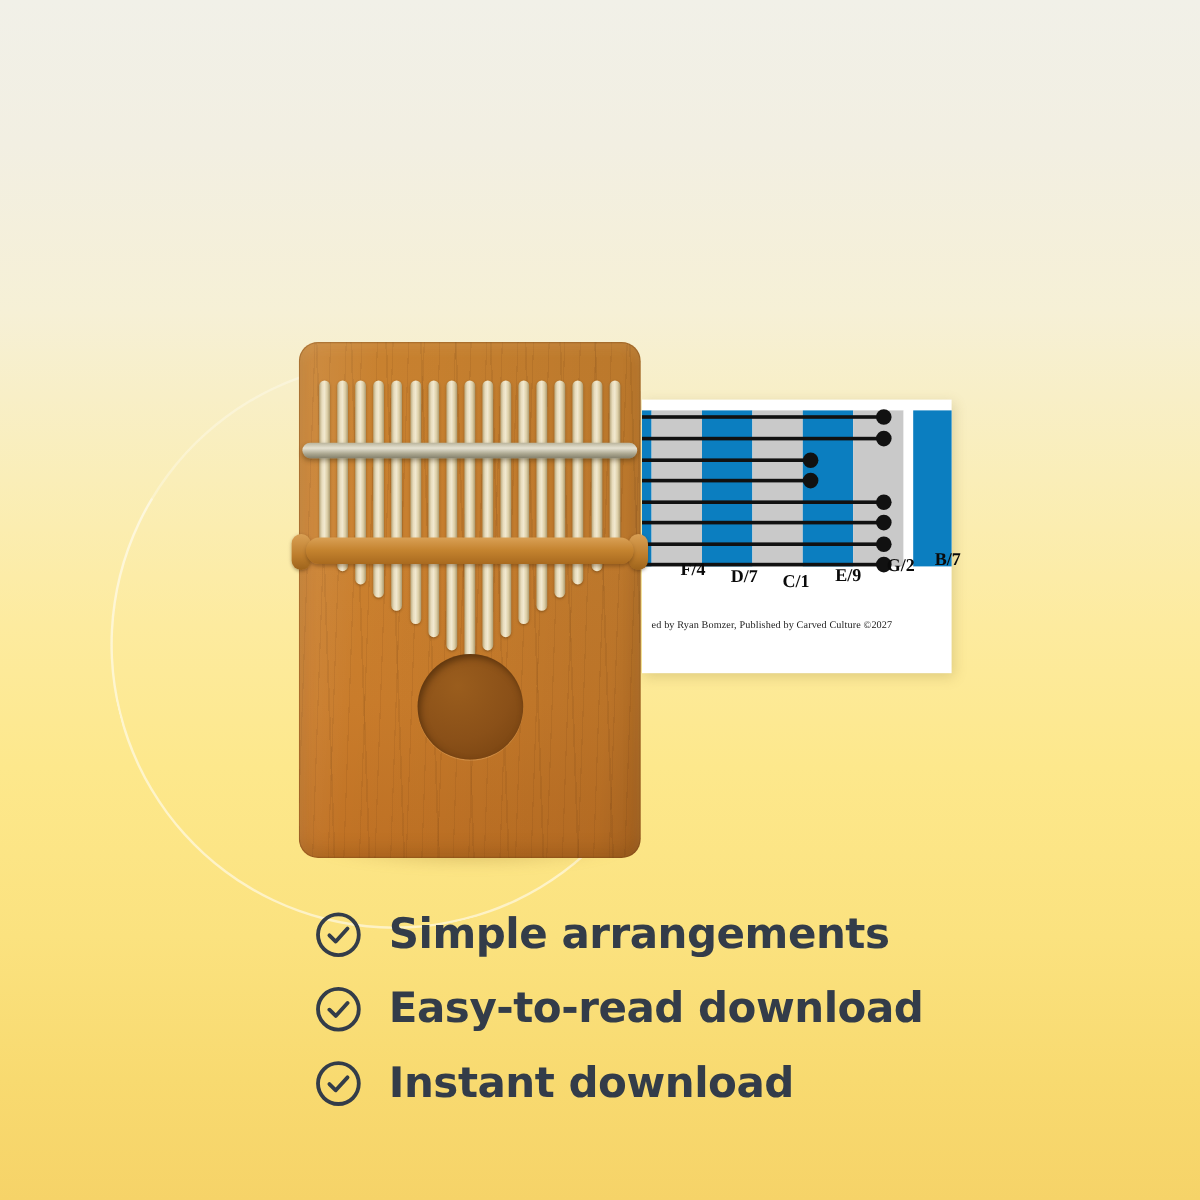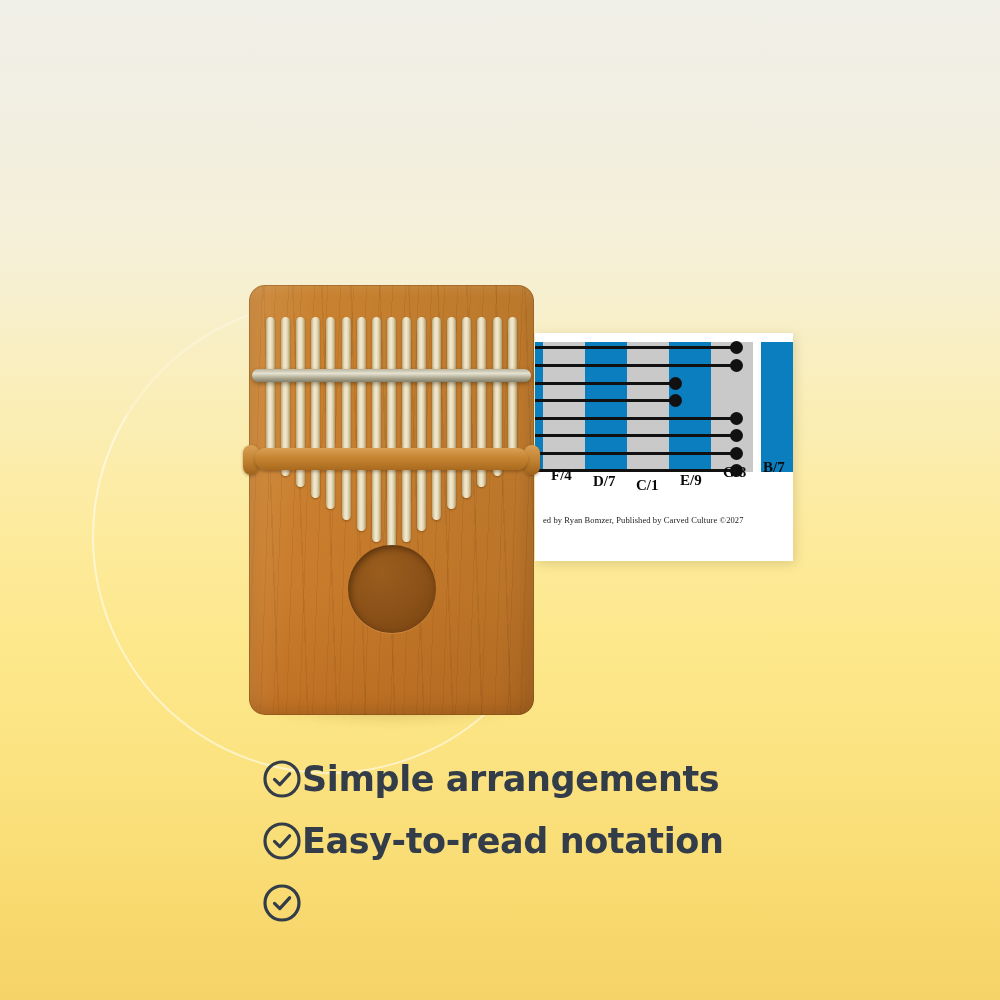--- a/index.html
+++ b/index.html
@@ -105,21 +105,21 @@
   .note-dot {
     position: absolute;
     width: 13px;
     height: 13px;
     border-radius: 50%;
     background: #111111;
   }
 
   .tab-labels {
     position: absolute;
-    left: 0;
+    left: 16px;
     top: 126px;
     width: 258px;
     height: 32px;
   }
   .tab-label {
     position: absolute;
     color: #0a0a0a;
     font-size: 15px;
     font-weight: 700;
     font-family: "Liberation Serif", serif;
@@ -228,20 +228,21 @@
   #features {
     position: absolute;
     left: 262px;
     top: 748px;
     width: 520px;
   }
   .feature {
     display: flex;
     align-items: center;
     height: 62px;
+    gap: 22px;
     text-align: right;
   }
   .check-icon {
     flex: 0 0 auto;
     width: 40px;
     height: 40px;
   }
   .feature-text {
     color: #333c49;
     font-size: 35px;
@@ -288,21 +289,21 @@
           <div class="note-dot" style="left: 195px; top: 105px;"></div>
           <div class="staff-line" style="top: 127px; width: 203px;"></div>
           <div class="note-dot" style="left: 195px; top: 122px;"></div>
         </div>
     </div>
     <div class="tab-labels" id="tab-labels">
         <div class="tab-label" style="left: 16px; top: 8px;">F/4</div>
         <div class="tab-label" style="left: 58px; top: 14px;">D/7</div>
         <div class="tab-label" style="left: 101px; top: 18px;">C/1</div>
         <div class="tab-label" style="left: 145px; top: 13px;">E/9</div>
-        <div class="tab-label" style="left: 188px; top: 5px;">G/8</div>
+        <div class="tab-label" style="left: 188px; top: 5px;">G/2</div>
         <div class="tab-label" style="left: 228px; top: 0px;">B/7</div>
       </div>
     <div class="card-credit">ed by Ryan Bomzer, Published by Carved Culture ©2027</div>
   </div>
 
   <div id="kalimba">
     <div class="kal-shadow"></div>
     <div class="kal-body"></div>
     <div class="side-knob" style="left:-6px; top:160px;"></div>
     <div class="side-knob" style="left:275px; top:160px;"></div>
@@ -336,23 +337,24 @@
             <circle cx="20" cy="20" r="17" fill="none" stroke="#333c49" stroke-width="3.2"></circle>
             <path d="M12.5 20.4 L17.8 25.6 L27.6 14.8" fill="none" stroke="#333c49" stroke-width="3.2" stroke-linecap="round" stroke-linejoin="round"></path>
           </svg></span>
         <span class="feature-text">Simple arrangements</span>
       </div>
       <div class="feature">
         <span class="check-icon"><svg viewBox="0 0 40 40" width="40" height="40">
             <circle cx="20" cy="20" r="17" fill="none" stroke="#333c49" stroke-width="3.2"></circle>
             <path d="M12.5 20.4 L17.8 25.6 L27.6 14.8" fill="none" stroke="#333c49" stroke-width="3.2" stroke-linecap="round" stroke-linejoin="round"></path>
           </svg></span>
-        <span class="feature-text">Easy-to-read notation</span>
+        <span class="feature-text">Easy-to-read download</span>
       </div>
       <div class="feature">
         <span class="check-icon"><svg viewBox="0 0 40 40" width="40" height="40">
             <circle cx="20" cy="20" r="17" fill="none" stroke="#333c49" stroke-width="3.2"></circle>
             <path d="M12.5 20.4 L17.8 25.6 L27.6 14.8" fill="none" stroke="#333c49" stroke-width="3.2" stroke-linecap="round" stroke-linejoin="round"></path>
           </svg></span>
+        <span class="feature-text">Instant download</span>
       </div>
     </div>
 
 </div>
 
 </body></html>

